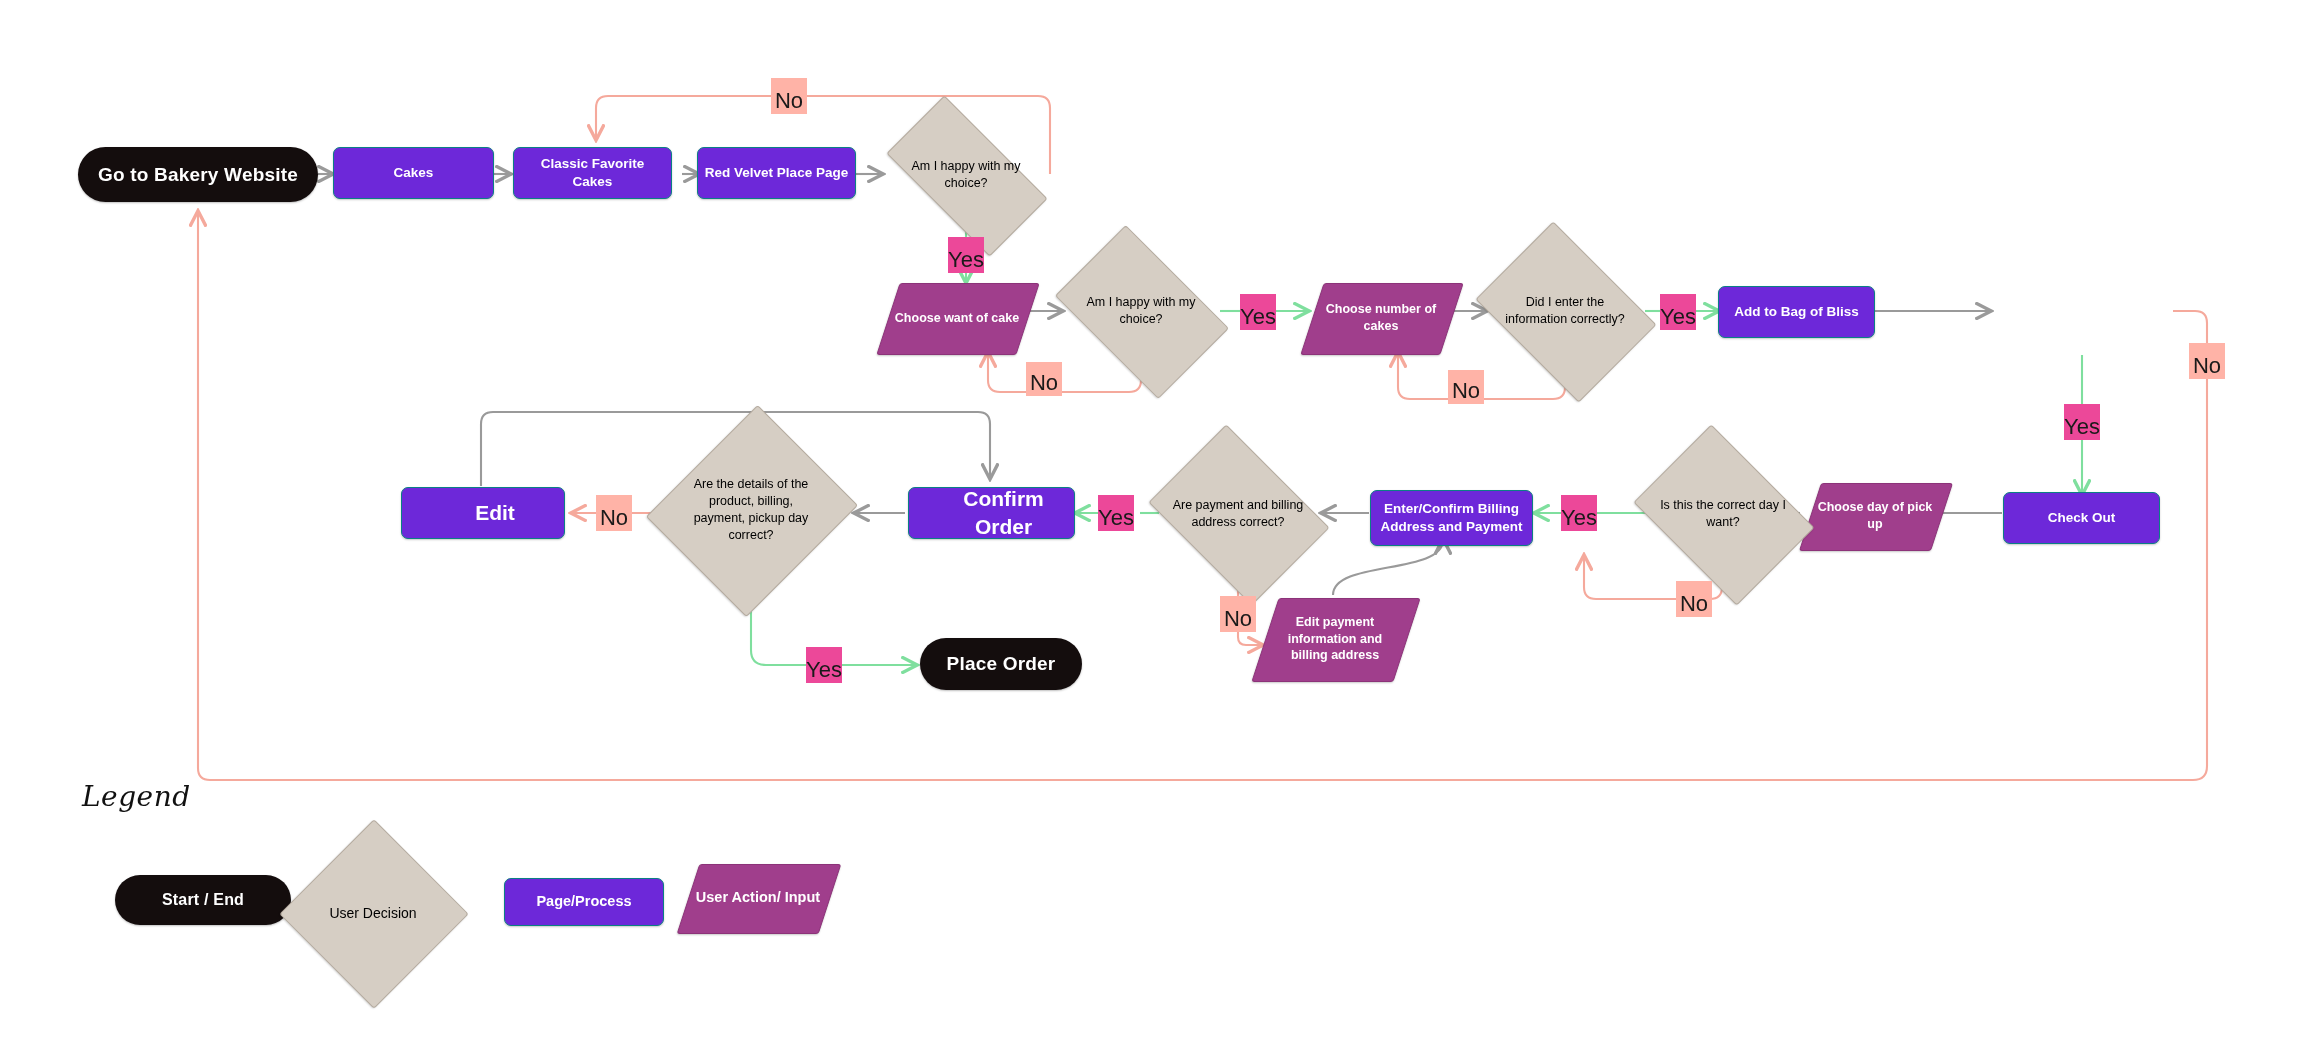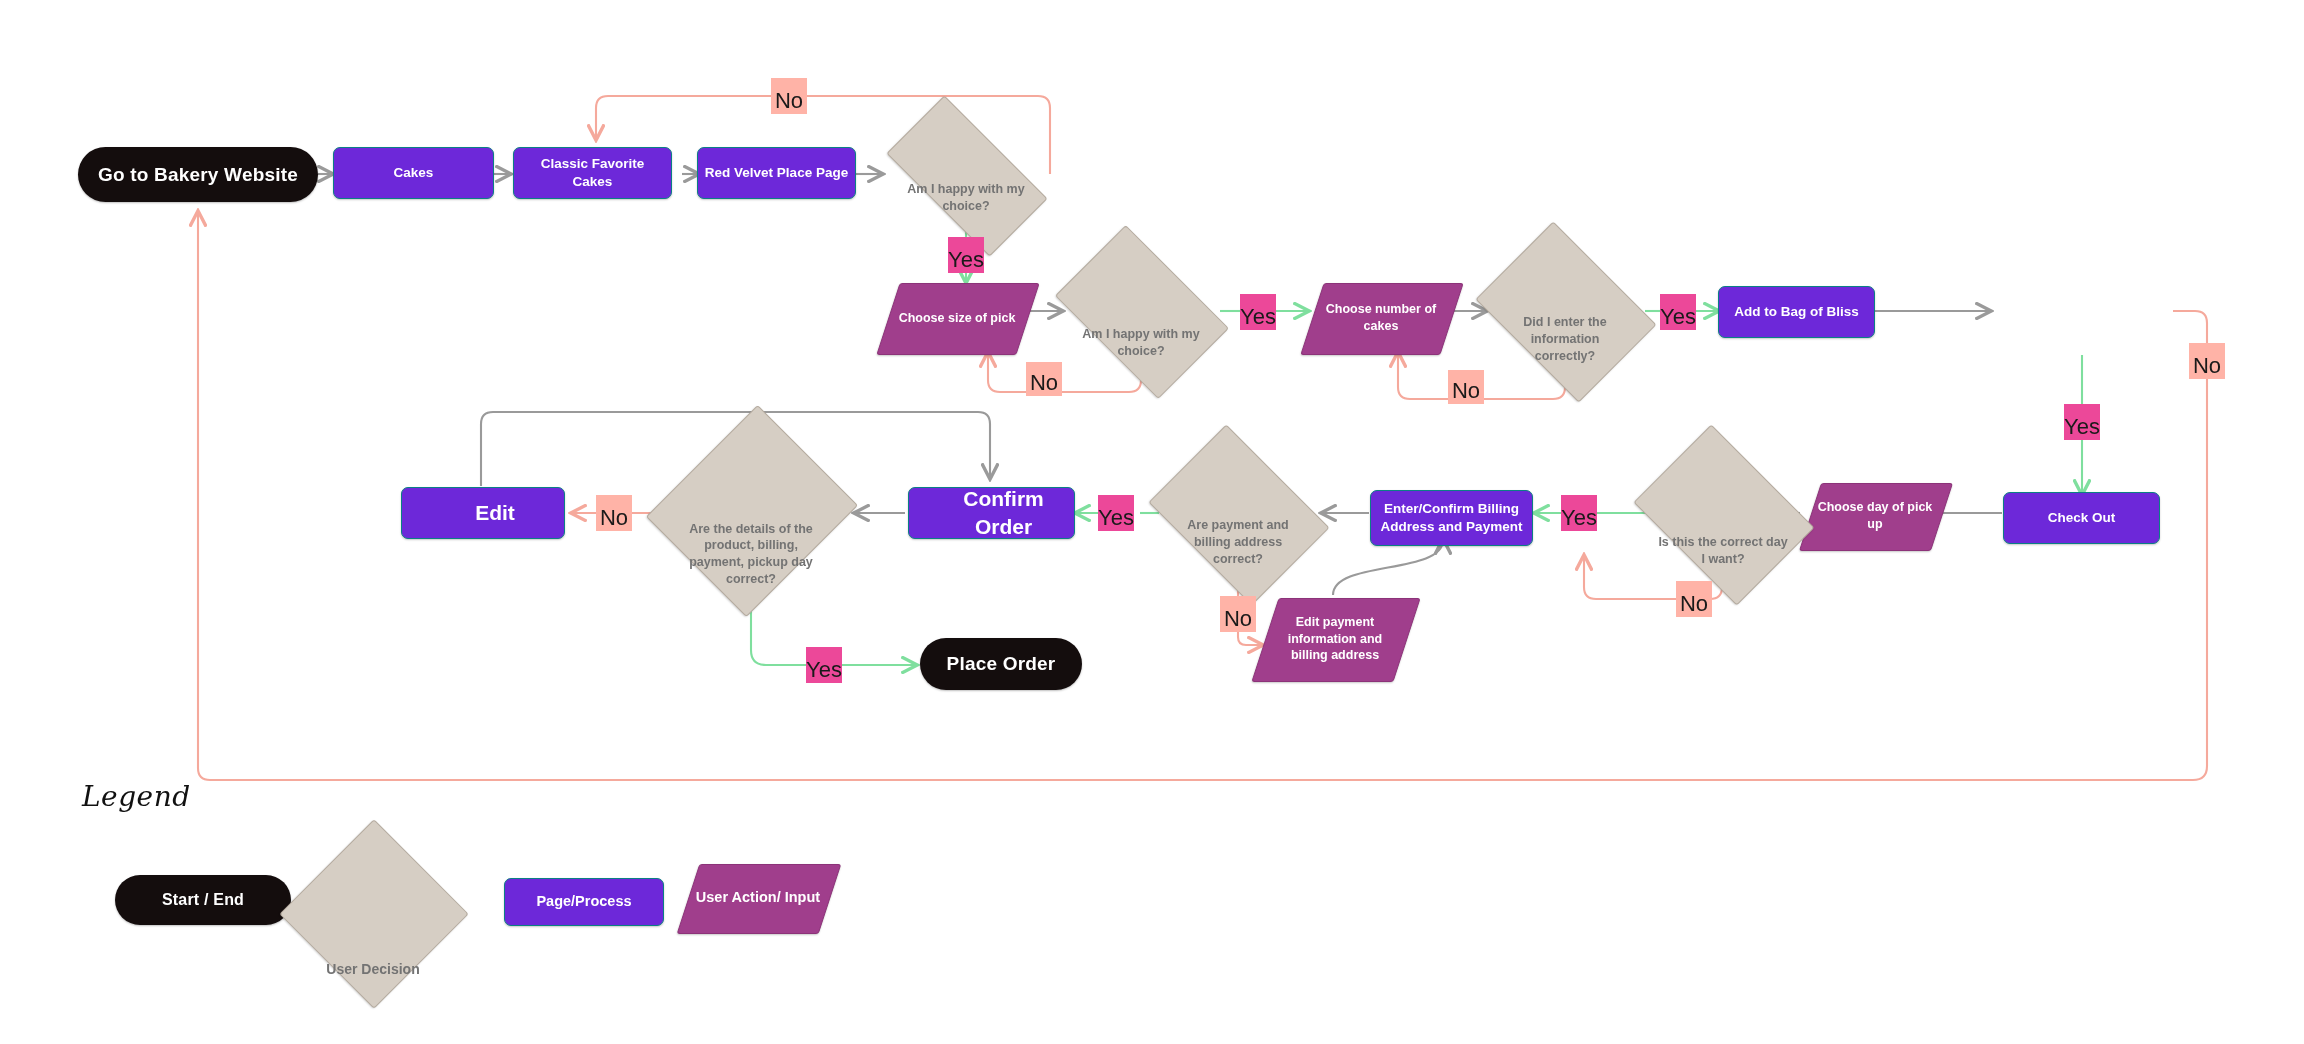--- a/index.html
+++ b/index.html
@@ -24,21 +24,21 @@
   
   .n-process{
     background:#6d28d9;color:#ffffff;border-radius:7px;
     font-size:13.5px;font-weight:700;
     border:1px solid #0b7f85;
     box-shadow:0 1px 2px rgba(0,0,0,.22);
   }
   .n-process.big{font-size:21px;font-weight:700;padding-left:24px;}
   
   .n-decision{
-    background:transparent;color:#737373;font-size:12.5px;font-weight:700;align-items:flex-end;
+    background:transparent;color:#000000;font-size:12.5px;font-weight:400;
   }
   .n-decision .diamond{
     position:absolute;left:0;top:0;width:100%;height:100%;
     background:#d6cec4;border:1px solid #b4aa9e;
     transform:rotate(45deg);
     border-radius:3px;
     box-shadow:0 1px 2px rgba(0,0,0,.18);
   }
   .n-decision span{position:relative;z-index:2;}
   
@@ -181,21 +181,21 @@
     <span>Red Velvet Place Page</span>
   </div>
 
   <div class="node n-decision" style="left:894px;top:135px;width:144px;height:80px;">
     <div class="diamond"></div>
     <span>Am I happy with my choice?</span>
   </div>
 
   <div class="node n-action" style="left:888px;top:283px;width:138px;height:70px;">
     <div class="para"></div>
-    <span>Choose size of pick</span>
+    <span>Choose want of cake</span>
   </div>
 
   <div class="node n-decision" style="left:1069px;top:262px;width:144px;height:98px;">
     <div class="diamond"></div>
     <span>Am I happy with my choice?</span>
   </div>
 
   <div class="node n-action" style="left:1312px;top:283px;width:138px;height:70px;">
     <div class="para"></div>
     <span>Choose number of cakes</span>

